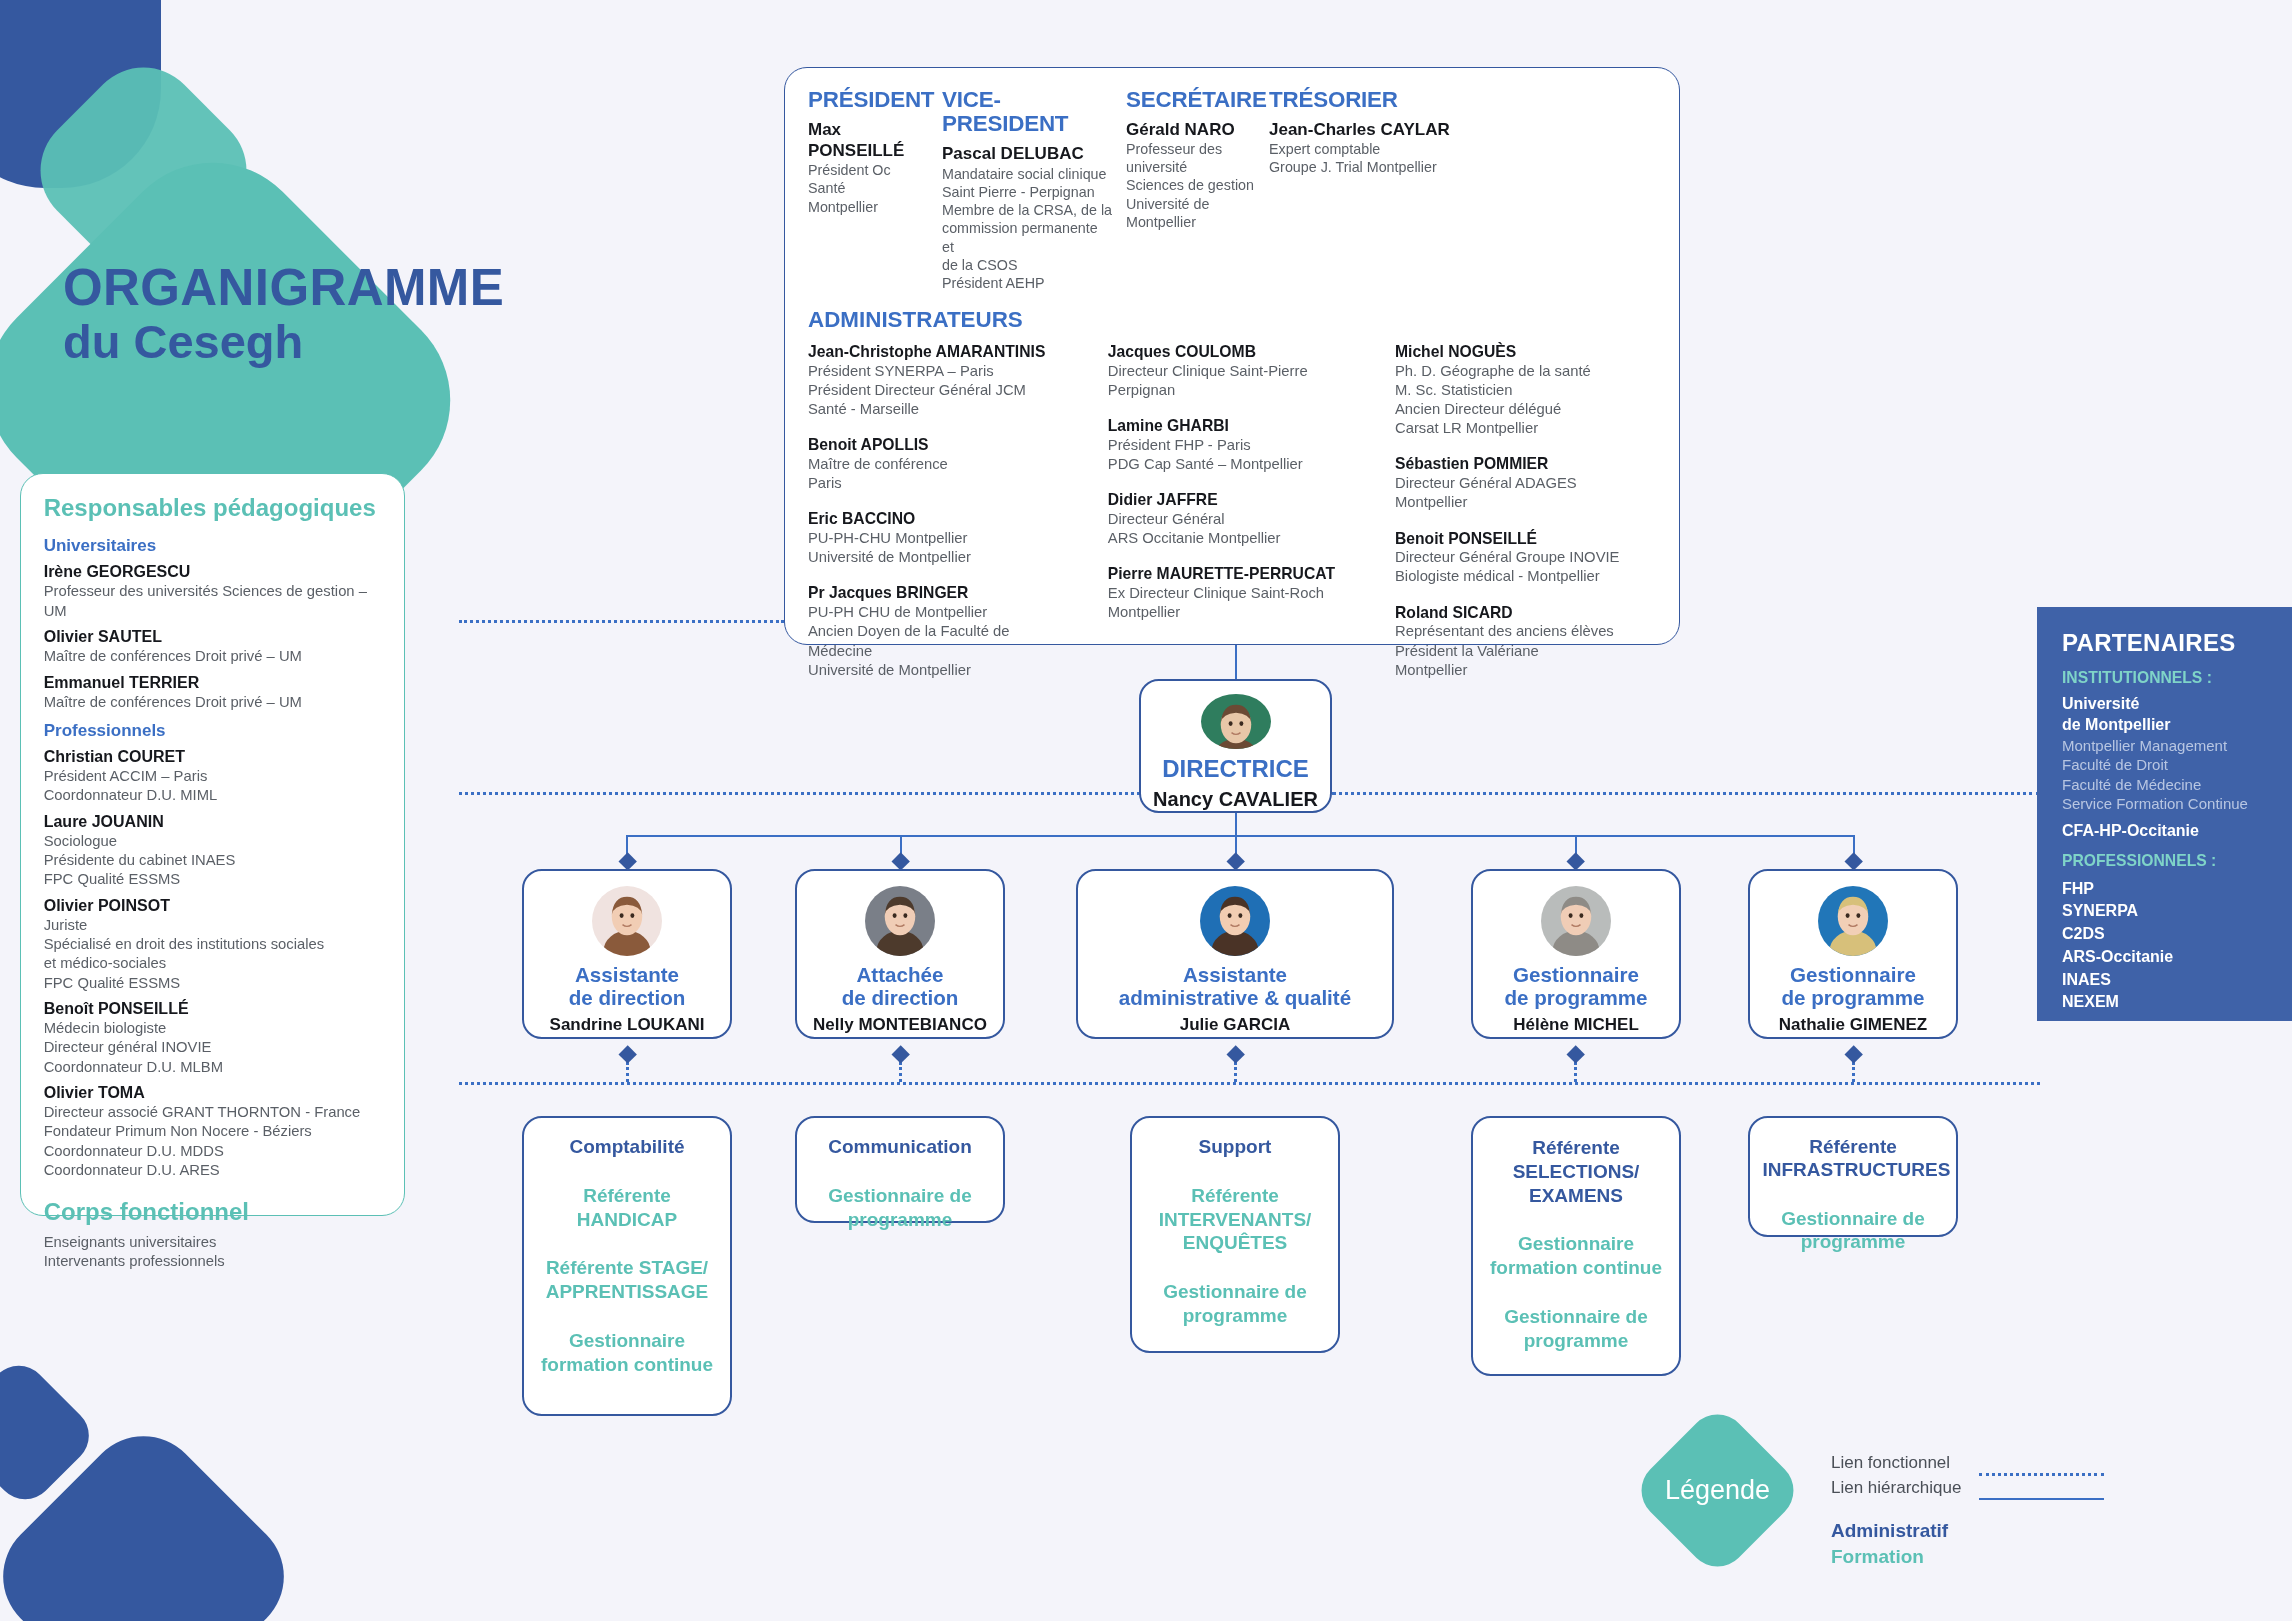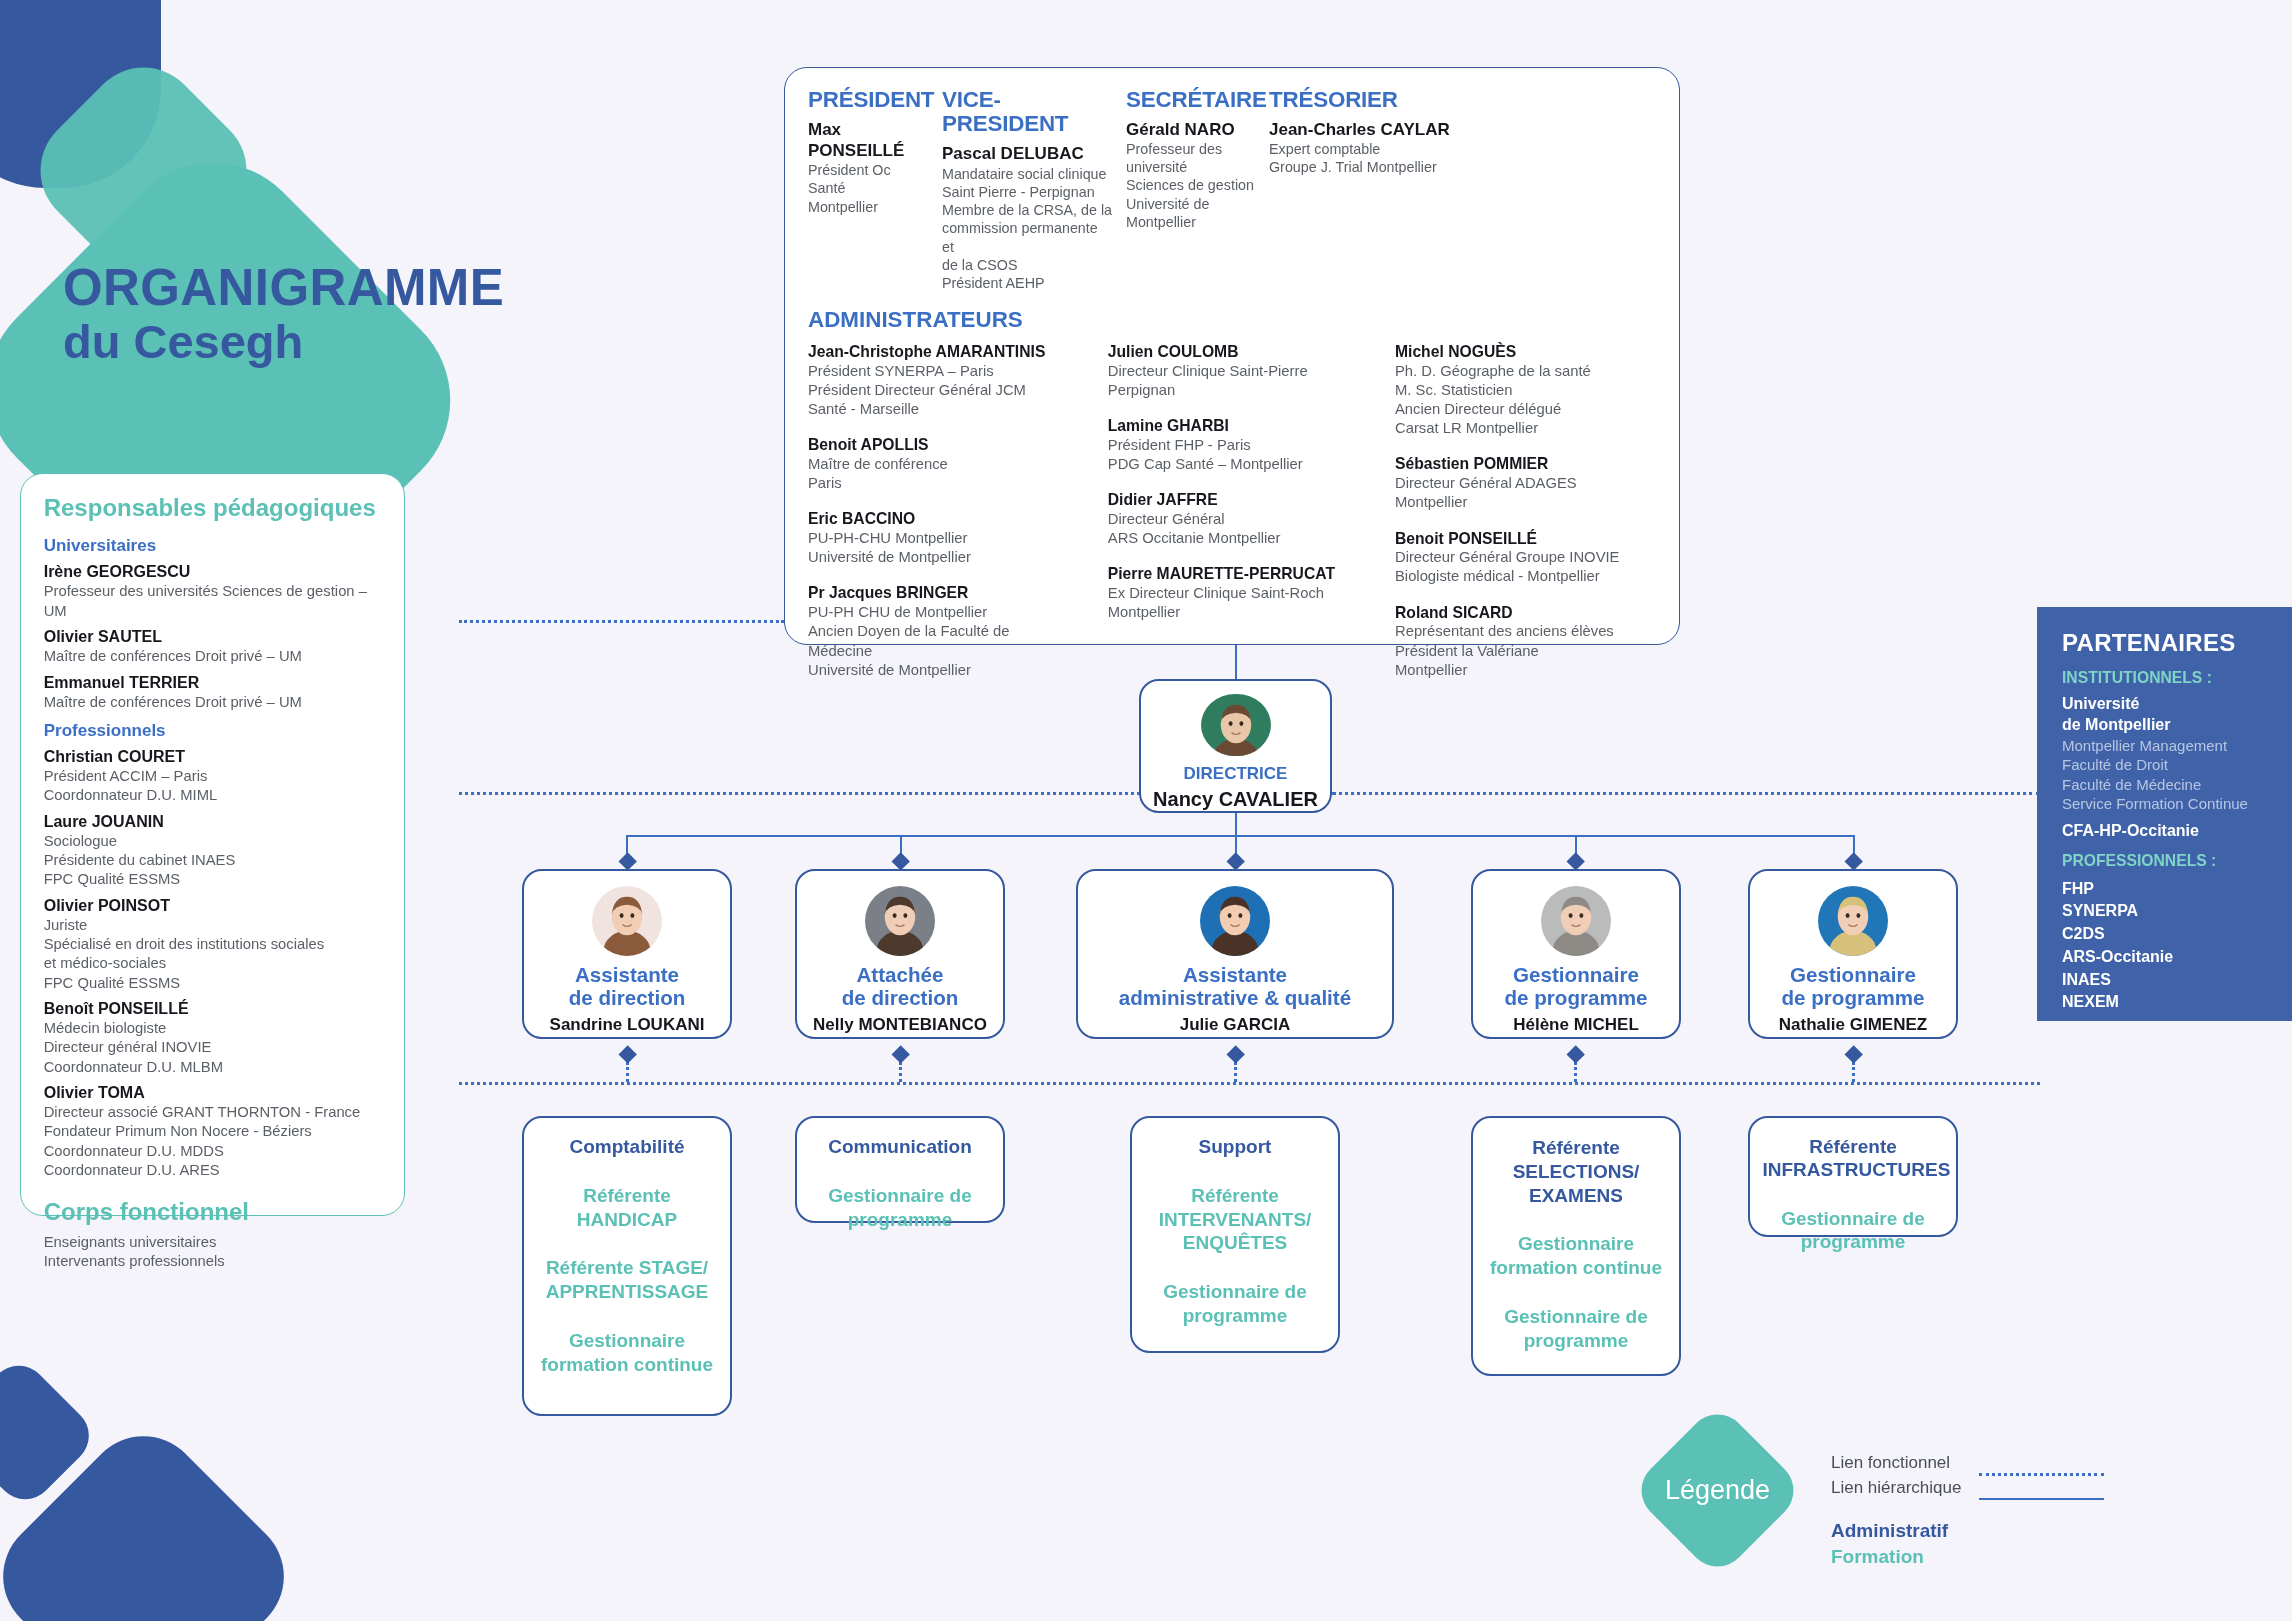--- a/index.html
+++ b/index.html
@@ -117,21 +117,21 @@
   }
   .avatar {
     width: 70px; height: 70px; border-radius: 50%;
     overflow: hidden; margin: 0 auto 7.2px auto; position: relative;
   }
   .avatar svg { display: block; }
   .node-role { font-size: 20.6px; font-weight: bold; color: #3b6fc4; line-height: 1.12; }
   .node-name { font-size: 17px; font-weight: bold; color: #16181d; margin-top: 5.4px; }
 
   .node-dir { left: 1139px; top: 679px; width: 193px; height: 134px; padding-top: 12.5px; }
-  .node-dir .node-role { font-size: 17px; }
+  .node-dir .node-role { font-size: 24px; }
   .node-dir .node-name { font-size: 20px; }
 
   .staff { width: 210px; height: 170px; top: 869px; padding-top: 12.5px; }
   .staff-wide { width: 318px; }
 
   
   .fbox {
     position: absolute; background: #ffffff;
     border: 2.2px solid #35589f; border-radius: 19.7px;
     z-index: 4; text-align: center;
@@ -267,21 +267,21 @@
           <div class="adm-name first">Jean-Christophe AMARANTINIS</div>
           <div class="adm-desc">Président SYNERPA – Paris<br>Président Directeur Général JCM<br>Santé - Marseille</div>
           <div class="adm-name">Benoit APOLLIS</div>
           <div class="adm-desc">Maître de conférence<br>Paris</div>
           <div class="adm-name">Eric BACCINO</div>
           <div class="adm-desc">PU-PH-CHU Montpellier<br>Université de Montpellier</div>
           <div class="adm-name">Pr Jacques BRINGER</div>
           <div class="adm-desc">PU-PH CHU de Montpellier<br>Ancien Doyen de la Faculté de<br>Médecine<br>Université de Montpellier</div>
         </div>
         <div class="adm-col" style="width: 296px;">
-          <div class="adm-name first">Julien COULOMB</div>
+          <div class="adm-name first">Jacques COULOMB</div>
           <div class="adm-desc">Directeur Clinique Saint-Pierre<br>Perpignan</div>
           <div class="adm-name">Lamine GHARBI</div>
           <div class="adm-desc">Président FHP - Paris<br>PDG Cap Santé – Montpellier</div>
           <div class="adm-name">Didier JAFFRE</div>
           <div class="adm-desc">Directeur Général<br>ARS Occitanie Montpellier</div>
           <div class="adm-name">Pierre MAURETTE-PERRUCAT</div>
           <div class="adm-desc">Ex Directeur Clinique Saint-Roch<br>Montpellier</div>
         </div>
         <div class="adm-col" style="width: 269px;">
           <div class="adm-name first">Michel NOGUÈS</div>

